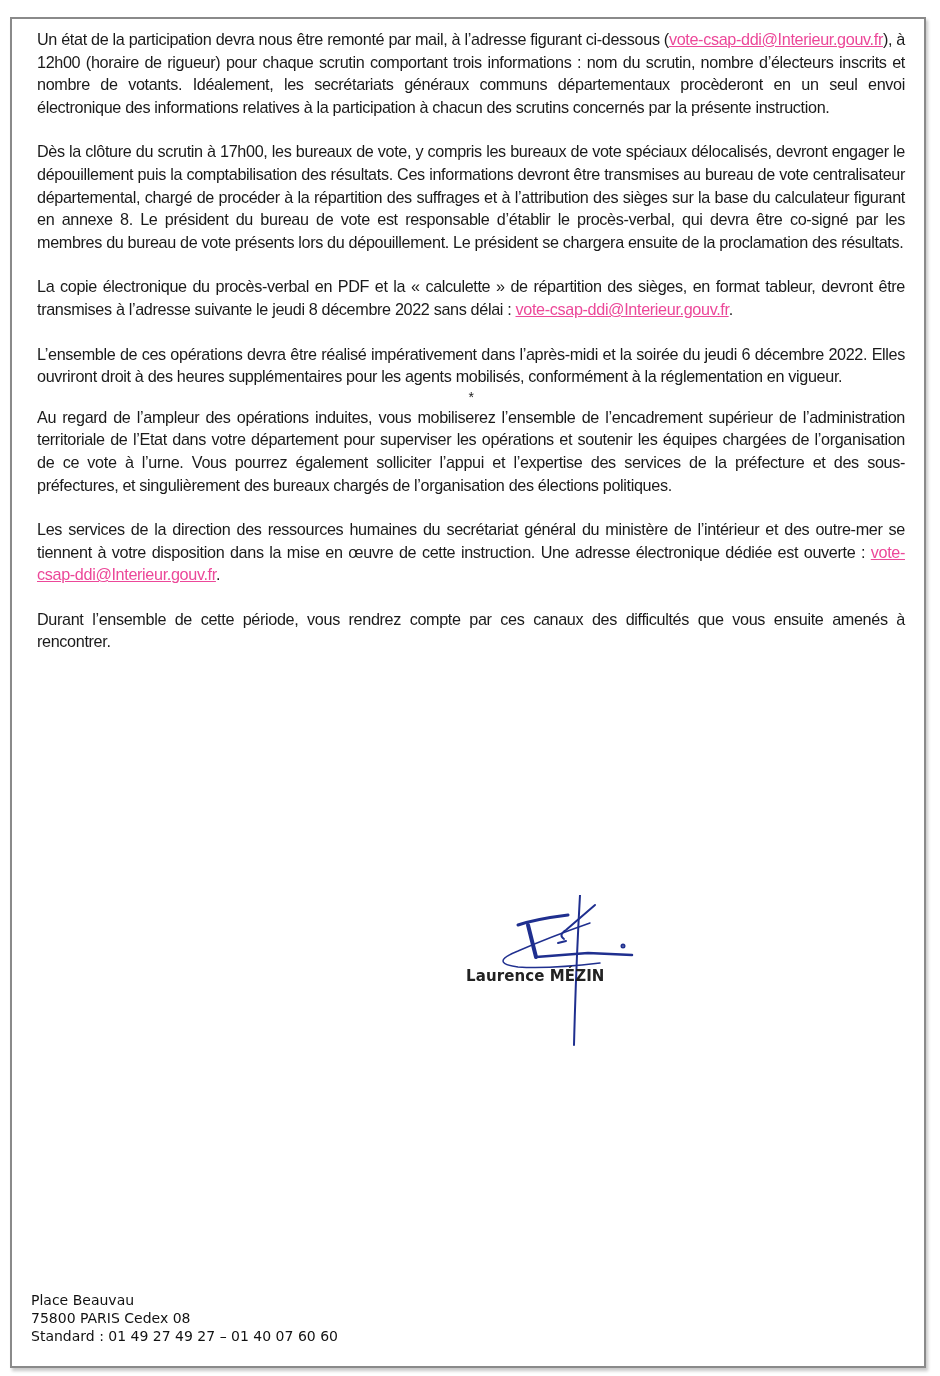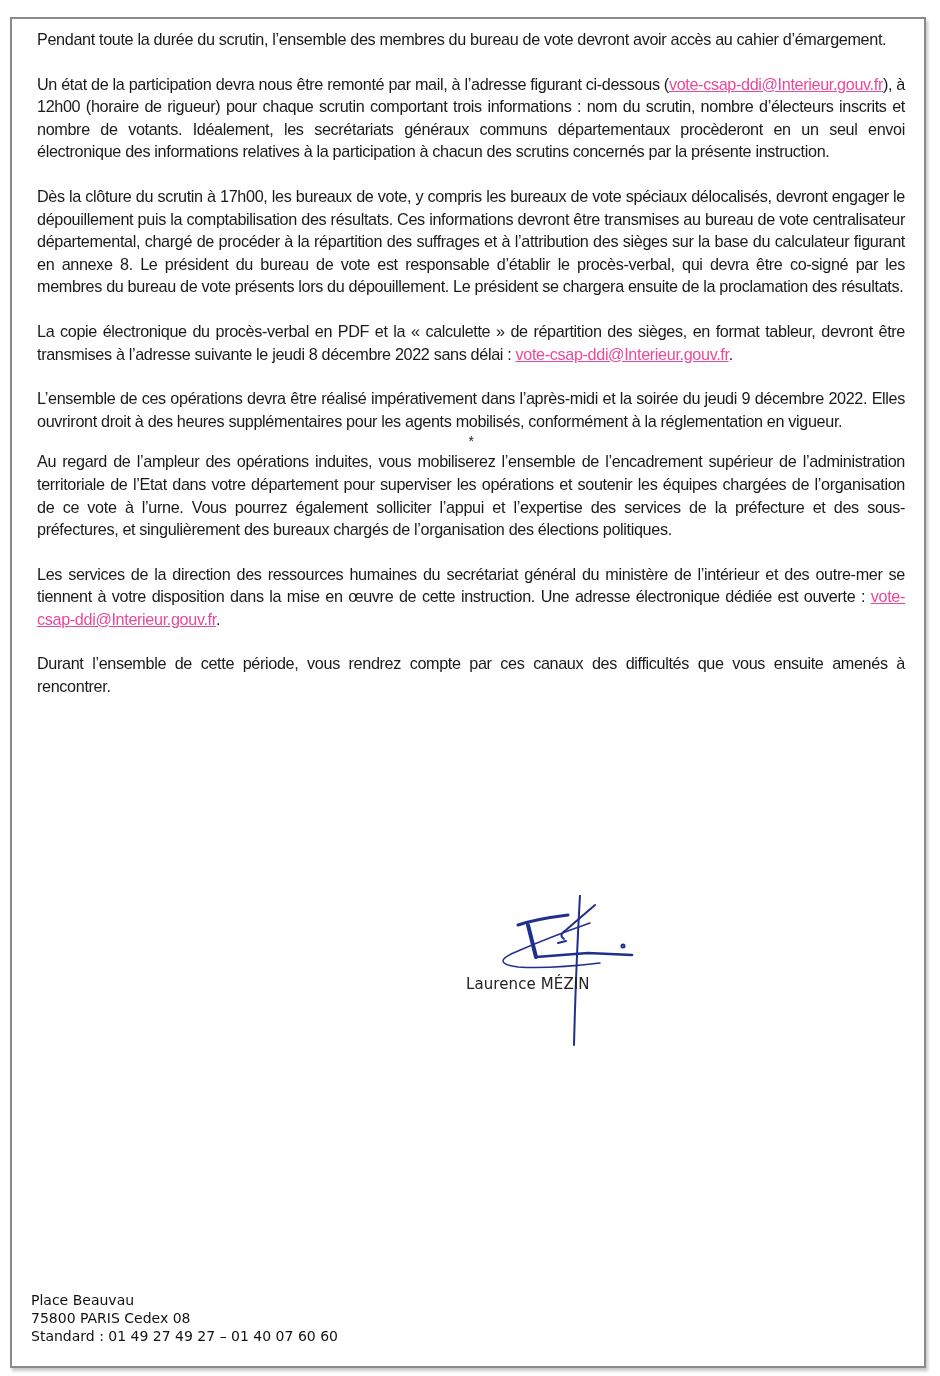--- a/index.html
+++ b/index.html
@@ -9,36 +9,35 @@
           border: 2px solid #8a8a8a; box-shadow: 2px 3px 3px #c8c8c8; background: #fff; box-sizing: border-box; }
   .body-text { position: absolute; left: 37px; top: 28px; width: 868px;
                font-family: "Liberation Sans Narrow", "Liberation Sans", sans-serif;
                font-size: 16.2px; line-height: 22.6px; letter-spacing: -0.35px; }
   .para { margin: 0 0 22px 0; text-align: justify; }
   .para.tight { margin-bottom: 0; }
   .link { text-decoration: underline; color: #ec4899; }
   .bold { font-weight: normal; }
   .asterisk { text-align: center; margin: 0; height: 18px; line-height: 18px; font-size: 14px; }
   .sigblock { position: absolute; left: 440px; top: 895px; width: 240px; height: 165px; }
-  .signer { position: absolute; left: 26px; top: 80px; font-family: "DejaVu Sans", sans-serif;
-            font-size: 15px; color: #222; letter-spacing: 0.1px; }
+  .signer { position: absolute; left: 26px; top: 72px; font-family: "DejaVu Sans", sans-serif;
+            font-size: 15px; color: #222; letter-spacing: 0.1px; font-weight: bold; }
   .footer { position: absolute; left: 31px; top: 1291px; font-family: "DejaVu Sans", sans-serif;
             font-size: 14px; line-height: 18px; color: #111; }
 </style>
 </head>
 <body>
 
 <div class="page"></div>
 
 <div class="body-text" id="body-text">
-    <p class="para"><span>Pendant toute la durée du scrutin, l’ensemble des membres du bureau de vote devront avoir accès au cahier d’émargement.</span></p>
     <p class="para"><span>Un état de la participation devra nous être remonté par mail, à l’adresse figurant ci-dessous (</span><a class="link">vote-csap-ddi@Interieur.gouv.fr</a><span>), à 12h00 (horaire de rigueur) pour chaque scrutin comportant trois informations : nom du scrutin, nombre d’électeurs inscrits et nombre de votants. Idéalement, les secrétariats généraux communs départementaux procèderont en un seul envoi électronique des informations relatives à la participation à chacun des scrutins concernés par la présente instruction.</span></p>
     <p class="para"><span>Dès la clôture du scrutin à 17h00, les bureaux de vote, y compris les bureaux de vote spéciaux délocalisés, devront engager le dépouillement puis la comptabilisation des résultats. Ces informations devront être transmises au bureau de vote centralisateur départemental, chargé de procéder à la répartition des suffrages et à l’attribution des sièges sur la base du calculateur figurant en annexe 8. Le président du bureau de vote est responsable d’établir le procès-verbal, qui devra être co-signé par les membres du bureau de vote présents lors du dépouillement. Le président se chargera ensuite de la proclamation des résultats.</span></p>
     <p class="para"><span>La copie électronique du procès-verbal </span><span class="bold">en PDF</span><span> et la « calculette » de répartition des sièges, </span><span class="bold">en format tableur</span><span>, devront être transmises à l’adresse suivante le jeudi 8 décembre 2022 sans délai : </span><a class="link">vote-csap-ddi@Interieur.gouv.fr</a><span>.</span></p>
-    <p class="para tight"><span>L’ensemble de ces opérations devra être réalisé impérativement dans l’après-midi et la soirée du jeudi 9 décembre 2022. Elles ouvriront droit à des heures supplémentaires pour les agents mobilisés, conformément à la réglementation en vigueur.</span></p>
+    <p class="para tight"><span>L’ensemble de ces opérations devra être réalisé impérativement dans l’après-midi et la soirée du jeudi 6 décembre 2022. Elles ouvriront droit à des heures supplémentaires pour les agents mobilisés, conformément à la réglementation en vigueur.</span></p>
     <p class="asterisk">*</p>
     <p class="para"><span>Au regard de l’ampleur des opérations induites, vous mobiliserez l’ensemble de l’encadrement supérieur de l’administration territoriale de l’Etat dans votre département pour superviser les opérations et soutenir les équipes chargées de l’organisation de ce vote à l’urne. Vous pourrez également solliciter l’appui et l’expertise des services de la préfecture et des sous-préfectures, et singulièrement des bureaux chargés de l’organisation des élections politiques.</span></p>
     <p class="para"><span>Les services de la direction des ressources humaines du secrétariat général du ministère de l’intérieur et des outre-mer se tiennent à votre disposition dans la mise en œuvre de cette instruction. Une adresse électronique dédiée est ouverte : </span><a class="link">vote-csap-ddi@Interieur.gouv.fr</a><span>.</span></p>
     <p class="para"><span>Durant l’ensemble de cette période, vous rendrez compte par ces canaux des difficultés que vous ensuite amenés à rencontrer.</span></p>
   </div>
 
 <div class="sigblock">
   <svg width="240" height="165" viewBox="0 0 240 165" id="sig-svg">
     <g fill="none" stroke-linecap="round" stroke-linejoin="round">
       <path d="M78 30 Q96 24 128 20" stroke-width="3" stroke="#1f2f8f"></path>

